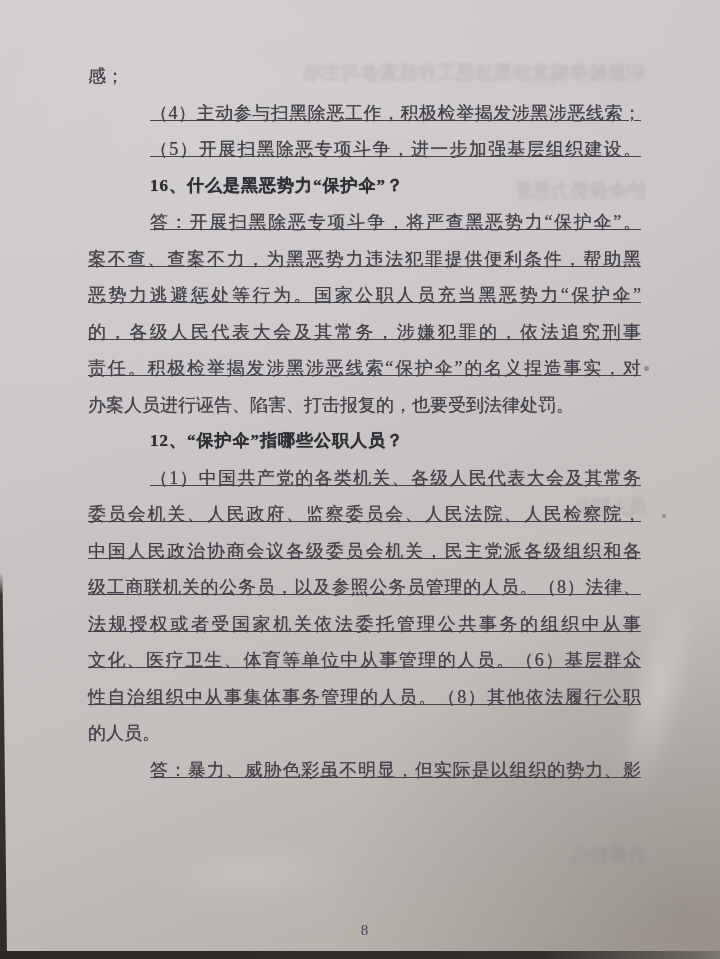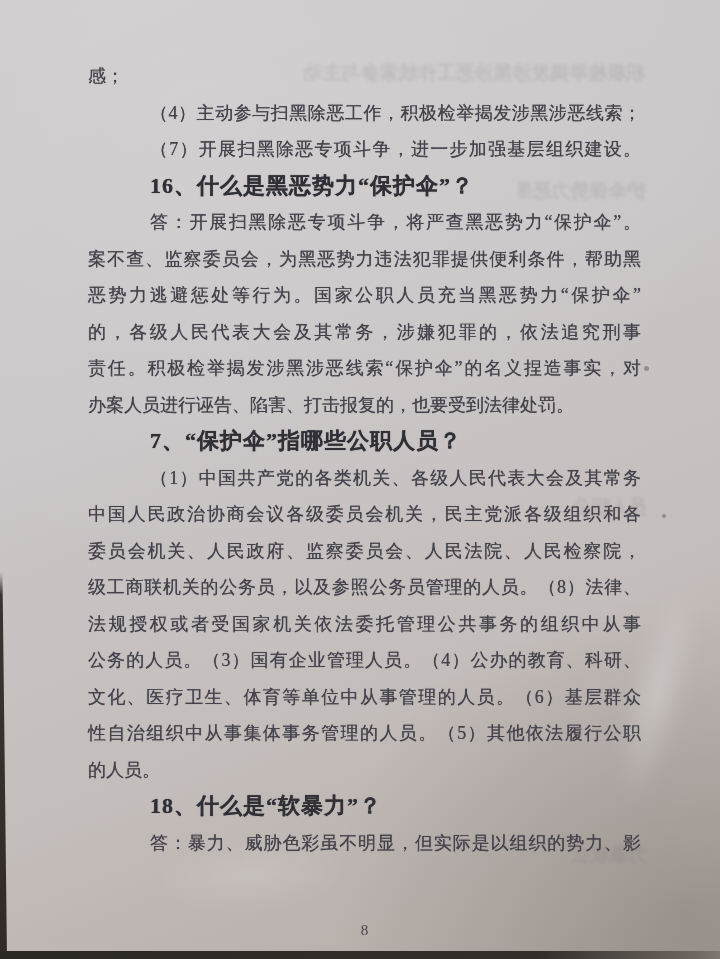--- a/index.html
+++ b/index.html
@@ -44,26 +44,26 @@
     background: linear-gradient(90deg, #2c2824 0%, #332e29 75%, rgba(51,46,41,0.45) 96%, rgba(51,46,41,0.25) 100%);
   }
   .text-block {
     position: absolute; left: 88px; top: 58px; width: 553px;
     font-size: 18px;
     line-height: 36.5px;
     color: #44424b;
     text-shadow: 0 0 0.7px rgba(70,68,78,0.85);
   }
   .line { min-height: 36.5px; }
-  .line.jfull { text-align: justify; text-align-last: justify; }
+  .line.jfull { text-align: justify; text-align-last: justify; text-decoration: underline; }
   .line.indent { text-indent: 62px; }
   .line.bold {
     font-weight: 700;
     color: #302f36;
-    font-size: 22px;
+    font-size: 17px;
     letter-spacing: 1px;
     text-shadow: 0 0 0.8px rgba(40,40,48,0.9);
   }
   .page-number {
     position: absolute; left: 88px; top: 922px; width: 553px;
     text-align: center;
     font-size: 15px;
     color: #46444c;
   }
   
@@ -97,39 +97,37 @@
     <div id="ghost-layer">
         <div class="ghost" style="left: 300px; top: 60px; width: 345px;">积极检举揭发涉黑涉恶工作线索参与主动</div>
         <div class="ghost" style="left: 518px; top: 178px; width: 128px;">护伞保势力恶黑</div>
         <div class="ghost" style="left: 548px; top: 494px; width: 100px;">员人职公</div>
         <div class="ghost" style="left: 552px; top: 842px; width: 95px;">力暴软么</div>
       </div>
 
     <div class="text-block" id="text-block">
         <div class="line">感；</div>
         <div class="line jfull indent">（4）主动参与扫黑除恶工作，积极检举揭发涉黑涉恶线索；</div>
-        <div class="line jfull indent">（7）开展扫黑除恶专项斗争，进一步加强基层组织建设。</div>
+        <div class="line jfull indent">（5）开展扫黑除恶专项斗争，进一步加强基层组织建设。</div>
         <div class="line indent bold">16、什么是黑恶势力“保护伞”？</div>
         <div class="line jfull indent">答：开展扫黑除恶专项斗争，将严查黑恶势力“保护伞”。</div>
-        <div class="line jfull">案不查、监察委员会，为黑恶势力违法犯罪提供便利条件，帮助黑</div>
+        <div class="line jfull">案不查、查案不力，为黑恶势力违法犯罪提供便利条件，帮助黑</div>
         <div class="line jfull">恶势力逃避惩处等行为。国家公职人员充当黑恶势力“保护伞”</div>
         <div class="line jfull">的，各级人民代表大会及其常务，涉嫌犯罪的，依法追究刑事</div>
         <div class="line jfull">责任。积极检举揭发涉黑涉恶线索“保护伞”的名义捏造事实，对</div>
         <div class="line">办案人员进行诬告、陷害、打击报复的，也要受到法律处罚。</div>
-        <div class="line indent bold">7、“保护伞”指哪些公职人员？</div>
+        <div class="line indent bold">12、“保护伞”指哪些公职人员？</div>
         <div class="line jfull indent">（1）中国共产党的各类机关、各级人民代表大会及其常务</div>
+        <div class="line jfull">委员会机关、人民政府、监察委员会、人民法院、人民检察院，</div>
         <div class="line jfull">中国人民政治协商会议各级委员会机关，民主党派各级组织和各</div>
-        <div class="line jfull">委员会机关、人民政府、监察委员会、人民法院、人民检察院，</div>
         <div class="line jfull">级工商联机关的公务员，以及参照公务员管理的人员。（8）法律、</div>
         <div class="line jfull">法规授权或者受国家机关依法委托管理公共事务的组织中从事</div>
-        <div class="line jfull">公务的人员。（3）国有企业管理人员。（4）公办的教育、科研、</div>
         <div class="line jfull">文化、医疗卫生、体育等单位中从事管理的人员。（6）基层群众</div>
-        <div class="line jfull">性自治组织中从事集体事务管理的人员。（5）其他依法履行公职</div>
+        <div class="line jfull">性自治组织中从事集体事务管理的人员。（8）其他依法履行公职</div>
         <div class="line">的人员。</div>
-        <div class="line indent bold">18、什么是“软暴力”？</div>
         <div class="line jfull indent">答：暴力、威胁色彩虽不明显，但实际是以组织的势力、影</div>
       </div>
 
     <div class="page-number">8</div>
 
     <div class="speck" style="left:644px; top:366px; width:5px; height:5px;"></div>
     <div class="speck" style="left:662px; top:514px; width:4px; height:4px;"></div>
   </div>
 
   <div class="edge-left"></div>

